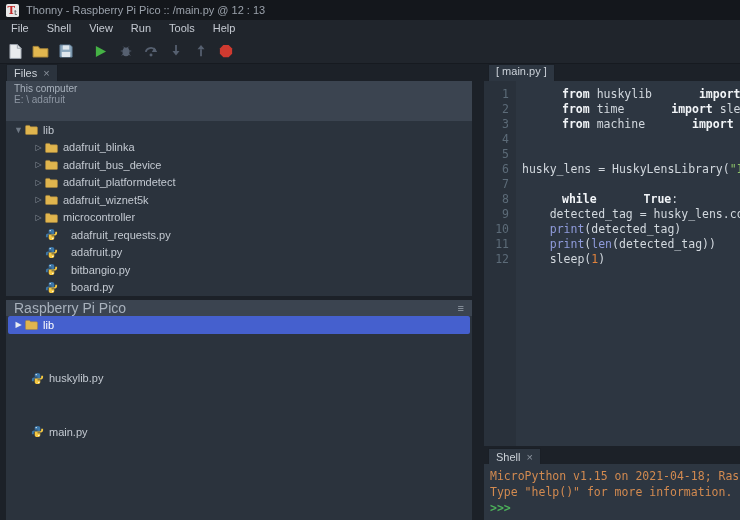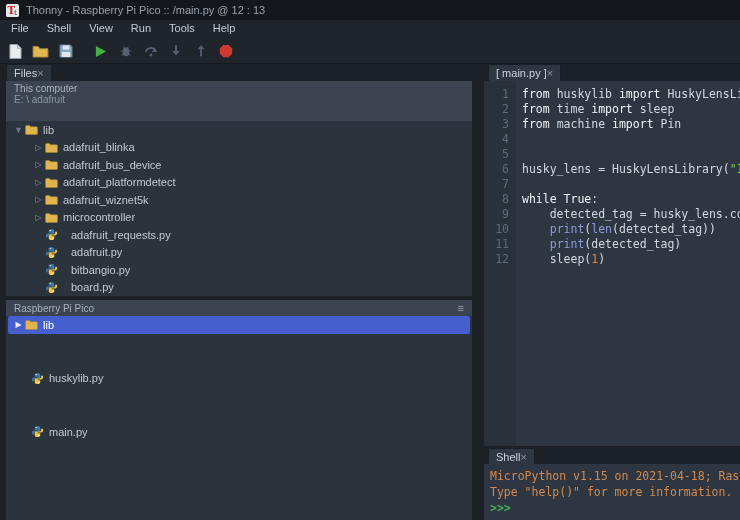--- a/index.html
+++ b/index.html
@@ -12,41 +12,41 @@
   .menubar { height:19px; background:#20252c; display:flex; align-items:flex-start; padding:0 2px; }
   .menu-item { color:#c5cad2; font-size:11px; padding:2px 9px; cursor:default; }
   .toolbar { height:25px; background:#20252c; display:flex; align-items:center; gap:4px; padding:0 5px;
              border-bottom:1px solid #161a20; }
   .tbtn { width:21px; height:21px; display:flex; align-items:center; justify-content:center; border-radius:2px; }
   .tsep { width:6px; }
 
   
   .main { position:relative; height:456px; }
 
-  .tab { position:absolute; height:17px; display:flex; align-items:center; padding:0 7px;
+  .tab { position:absolute; height:17px; display:flex; align-items:center; gap:6px; padding:0 7px;
          font-size:11px; color:#ccd2d9; border:1px solid #1a1f26; border-bottom:none; cursor:default; }
   .tab .close { color:#8b939e; font-size:11px; line-height:11px; }
 
   #files-tab  { left:6px;  top:0;     background:#2b333d; }
-  #editor-tab { left:488px; top:0;    background:#2d3641; }
+  #editor-tab { left:488px; top:0;    background:#2d3641;flex-direction:column; }
   #shell-tab  { left:488px; top:384px; background:#2d3641; }
 
   .panel { position:absolute; overflow:hidden; }
   #files-panel  { left:6px; top:17px;  width:466px; height:215px; background:#2b333d; }
   #device-panel { left:6px; top:236px; width:466px; height:220px; background:#2b333d; }
   #editor-panel { left:484px; top:17px; width:256px; height:365px; background:#2d3641; }
   #shell-panel  { left:484px; top:400px; width:256px; height:56px; background:#2d3641; }
 
   
   .comp-header { height:40px; background:#3b4450; padding:2px 8px; }
   .comp-header .h1 { font-size:10px; line-height:11px; color:#a8b1bc; }
   .comp-header .h2 { font-size:10px; line-height:11px; color:#8d96a2; }
   .dev-header { height:16px; background:#3b4450; display:flex; align-items:center;
                 justify-content:space-between; padding:0 8px; }
-  .dev-header .h1 { font-size:10px; color:#a8b1bc; }
+  .dev-header .h1 { font-size:14px; color:#a8b1bc; }
   .dev-header .menu-glyph { color:#98a1ac; font-size:11px; }
 
   .trow { height:17.5px; display:flex; align-items:center; padding-left:6px;
           font-size:11px; color:#c3c9d1; cursor:default; white-space:nowrap; }
   .trow .arrow { flex:0 0 13px; width:13px; text-align:center; font-size:8px; color:#8a929c; }
   .trow .arrow.dark { color:#6e7884; font-size:9px; }
   .trow .arrow.lite { color:#e8ecf2; }
   .trow svg { margin-right:5px; flex:0 0 auto; }
   .trow.child { padding-left:26px; }
   .trow.file-child { padding-left:39px;gap:8px; }
@@ -54,21 +54,21 @@
   .trow.selected { background:#4560ce; color:#ffffff; margin:0 2px; padding-left:4px; border-radius:2px; }
 
   
   #editor-panel .gutter { position:absolute; left:0; top:0; bottom:0; width:32px; background:#29313b;
                           padding:6px 7px 0 0; text-align:right;
                           font-family:"DejaVu Sans Mono",monospace; font-size:11.5px; color:#5c6b78; }
   .gutter div { height:15px; line-height:15px; }
   #editor-panel .code { margin-left:32px; padding:6px 0 0 6px;
                         font-family:"DejaVu Sans Mono",monospace; font-size:11.5px; }
   .code-line { height:15px; line-height:15px; white-space:pre; }
-  .tk { color:#f1f4f7; font-weight:normal; }
+  .tk { color:#f1f4f7; font-weight:bold;margin-left:40px; }
   .tp { color:#d2d8de; }
   .ts { color:#8cc168; }
   .tf { color:#8f9bdb; }
   .tn { color:#e0823c; }
 
   
   #shell-panel { padding:4px 0 0 6px; font-family:"DejaVu Sans Mono",monospace; font-size:11.5px; }
   .shell-line { height:16px; line-height:16px; white-space:pre; }
   .sh-out { color:#d28a50; }
   .sh-prompt { color:#4cb05a; font-weight:bold; }
@@ -311,22 +311,22 @@
     <div class="code">
       <div class="code-line"><span class="tk">from </span><span class="tp">huskylib </span><span class="tk">import </span><span class="tp">HuskyLensLibrary</span></div>
       <div class="code-line"><span class="tk">from </span><span class="tp">time </span><span class="tk">import </span><span class="tp">sleep</span></div>
       <div class="code-line"><span class="tk">from </span><span class="tp">machine </span><span class="tk">import </span><span class="tp">Pin</span></div>
       <div class="code-line"></div>
       <div class="code-line"></div>
       <div class="code-line"><span class="tp">husky_lens = HuskyLensLibrary(</span><span class="ts">"I2C"</span></div>
       <div class="code-line"></div>
       <div class="code-line"><span class="tk">while </span><span class="tk">True</span><span class="tp">:</span></div>
       <div class="code-line"><span class="tp">    detected_tag = husky_lens.command_request()</span></div>
+      <div class="code-line"><span class="tp">    </span><span class="tf">print</span><span class="tp">(detected_tag)</span></div>
       <div class="code-line"><span class="tp">    </span><span class="tf">print</span><span class="tp">(</span><span class="tf">len</span><span class="tp">(detected_tag))</span></div>
-      <div class="code-line"><span class="tp">    </span><span class="tf">print</span><span class="tp">(detected_tag)</span></div>
       <div class="code-line"><span class="tp">    sleep(</span><span class="tn">1</span><span class="tp">)</span></div>
     </div>
   </div>
 
   <div class="tab" id="shell-tab">
     <span>Shell</span>
     <span class="close">×</span>
   </div>
 
   <div class="panel" id="shell-panel">

